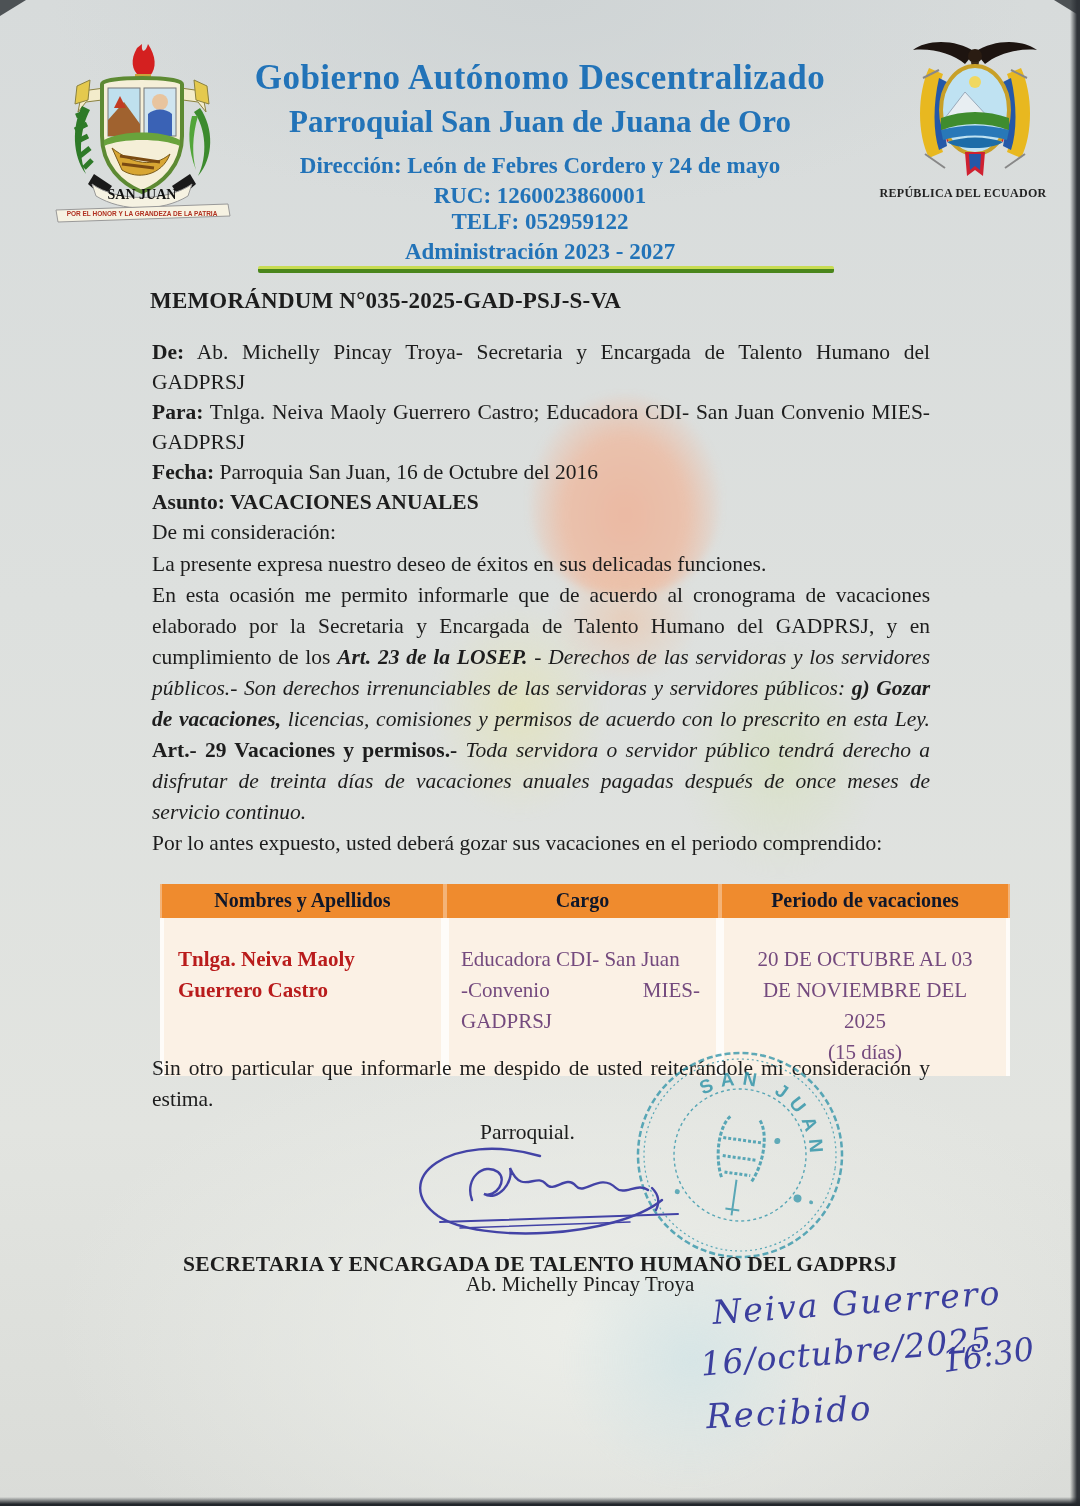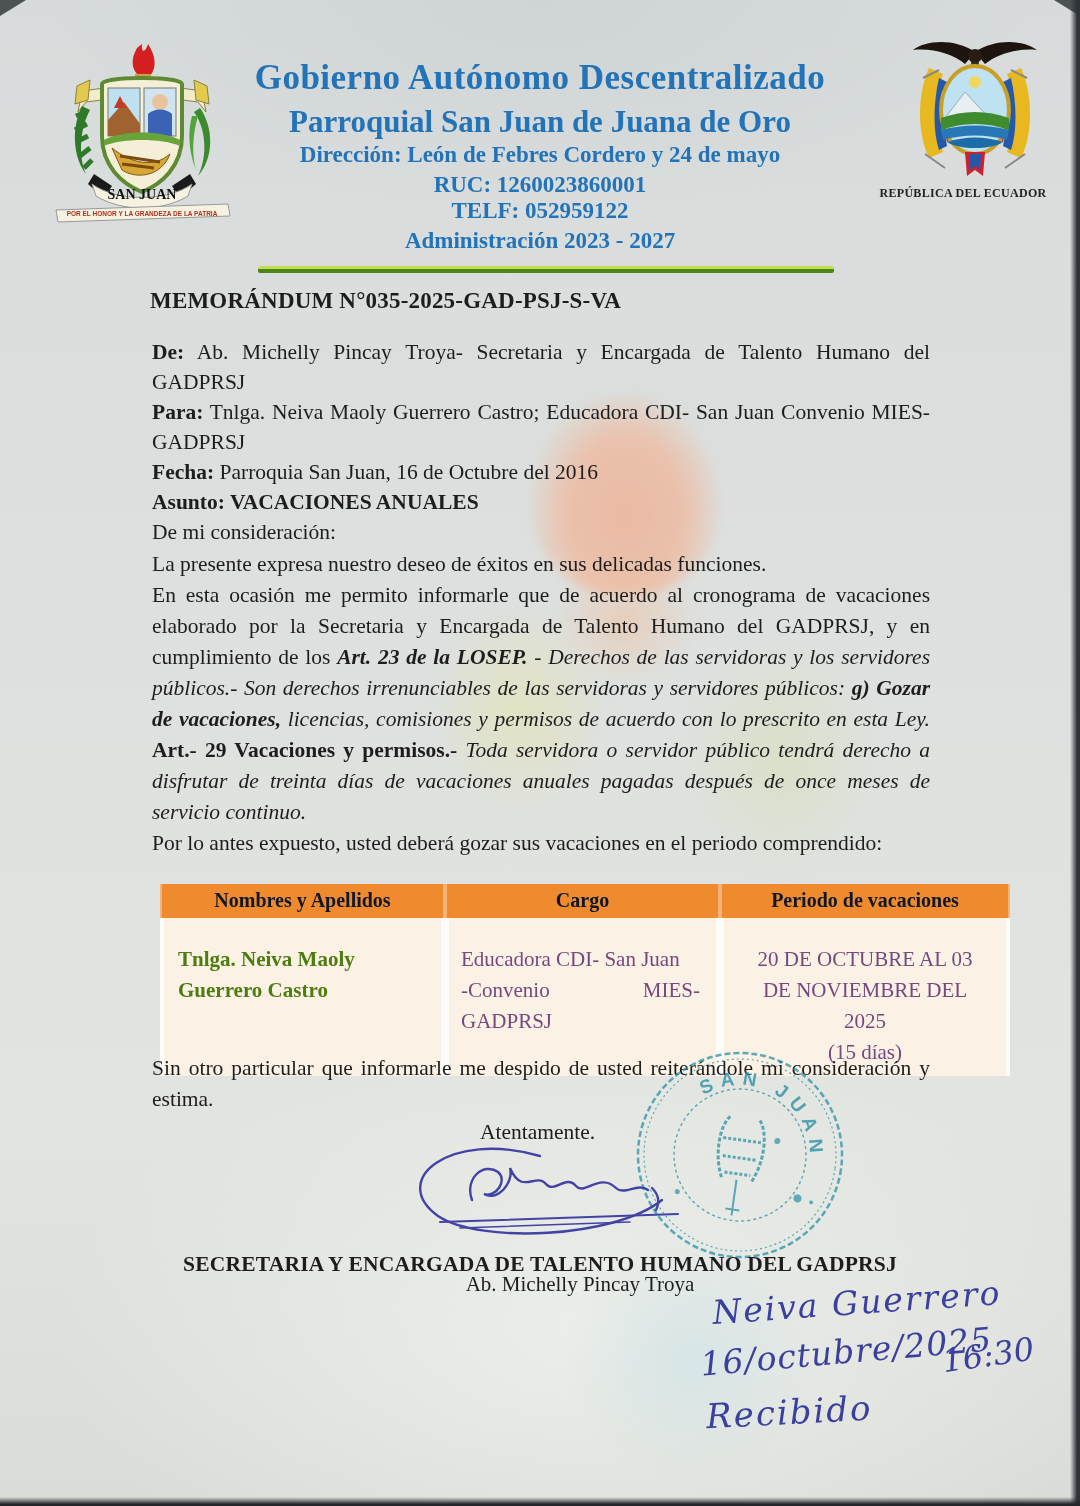--- a/index.html
+++ b/index.html
@@ -28,21 +28,21 @@
   .wm-leaf1{left:430px;top:600px;width:180px;height:220px;border-radius:50%;
     background:radial-gradient(ellipse, #e5e4ab 0%, rgba(229,228,171,0) 70%);opacity:.55;}
   .wm-leaf2{left:680px;top:640px;width:200px;height:240px;border-radius:50%;
     background:radial-gradient(ellipse, #d4e0b2 0%, rgba(212,224,178,0) 70%);opacity:.5;}
   .wm-blue{left:560px;top:1230px;width:260px;height:260px;border-radius:50%;
     background:radial-gradient(ellipse, #cfe3e6 0%, rgba(207,227,230,0) 70%);opacity:.7;}
 
   .hdr-center{position:absolute;left:210px;top:58px;width:660px;text-align:center;z-index:2;color:#2273b8;font-weight:bold;}
   .hdr-l1{font-size:35px;letter-spacing:.5px;}
   .hdr-l2{font-size:31px;margin-top:6px;}
-  .hdr-l3{font-size:23px;margin-top:2px;}
+  .hdr-l3{font-size:23px;margin-top:13px;}
   .hdr-l4{font-size:23px;margin-top:4px;}
   .hdr-l5{font-size:23px;}
   .hdr-l6{font-size:23px;margin-top:4px;}
   .green-rule{position:absolute;left:258px;top:266px;width:576px;height:7px;z-index:2;
     background:linear-gradient(180deg,#c8dc52 0 45%, #4a861c 45% 100%);border-radius:2px;}
 
   .crest{position:absolute;z-index:2;}
   .crest-caption{position:absolute;left:878px;top:186px;width:170px;text-align:center;
     font-size:12px;font-weight:bold;color:#222;z-index:2;letter-spacing:.3px;}
 
@@ -57,21 +57,21 @@
   .bodytxt .bit{font-style:italic;font-weight:bold;}
   .bodytxt .bd{font-weight:bold;}
   .p3{margin-top:0;}
 
   .tbl{position:absolute;left:160px;top:884px;width:850px;z-index:2;
     display:grid;grid-template-columns:285px 275px 290px;}
   .th{background:#ef8b2e;color:#0f172a;font-weight:bold;font-size:20px;text-align:center;
     padding:5px 0 6px;border-left:2px solid rgba(255,255,255,.35);border-right:2px solid rgba(255,255,255,.35);}
   .td{background:#fbf1e5;min-height:118px;padding-top:26px;font-size:21px;
     border-left:4px solid rgba(255,255,255,.75);border-right:4px solid rgba(255,255,255,.75);padding-bottom:8px;}
-  .td.name{color:#4d7c0f;font-weight:bold;padding-left:14px;padding-right:60px;line-height:31px;}
+  .td.name{color:#b91c1c;font-weight:bold;padding-left:14px;padding-right:60px;line-height:31px;}
   .td.cargo{color:#744a7e;padding-left:12px;padding-right:16px;line-height:31px;}
   .td.cargo .spread{text-align:justify;text-align-last:justify;}
   .td.periodo{color:#744a7e;text-align:center;line-height:31px;padding-left:6px;padding-right:6px;}
 
   .closing{position:absolute;left:152px;top:1053px;width:778px;font-size:21.5px;line-height:31px;z-index:2;text-align:justify;}
   .atentamente{position:absolute;left:480px;top:1120px;font-size:21.5px;z-index:2;}
 
   .stamp{position:absolute;left:625px;top:1040px;z-index:3;opacity:.9;transform:rotate(8deg);pointer-events:none;}
   .signature{position:absolute;left:380px;top:1138px;z-index:4;pointer-events:none;}
   .signer-name{position:absolute;left:300px;top:1272px;width:560px;text-align:center;font-size:21px;z-index:4;}
@@ -186,21 +186,21 @@
     </div>
     <div class="td periodo">
       <div>20 DE OCTUBRE AL 03</div>
       <div>DE NOVIEMBRE DEL</div>
       <div>2025</div>
       <div>(15 días)</div>
     </div>
   </div>
 
   <div class="closing">Sin otro particular que informarle me despido de usted reiterándole mi consideración y estima.</div>
-  <div class="atentamente">Atentamente.</div>
+  <div class="atentamente">Parroquial.</div>
 
   <svg class="stamp" width="230" height="230" viewBox="0 0 230 230">
     <g stroke="#2e93a8" fill="none" opacity="0.85">
       <circle cx="115" cy="115" r="102" stroke-width="2.5" stroke-dasharray="6 3"></circle>
       <circle cx="115" cy="115" r="96" stroke-width="1.2" stroke-dasharray="2 3"></circle>
       <circle cx="115" cy="115" r="66" stroke-width="1.4" stroke-dasharray="3 3"></circle>
       <path d="M100 78 C90 90 90 120 100 140 M130 78 C140 90 140 120 130 140" stroke-width="3" stroke-dasharray="4 2"></path>
       <path d="M96 100 L134 100 M98 118 L132 118 M102 134 L128 134" stroke-width="3" stroke-dasharray="3 2"></path>
       <path d="M115 140 L115 176 M108 170 L122 170" stroke-width="2"></path>
     </g>

